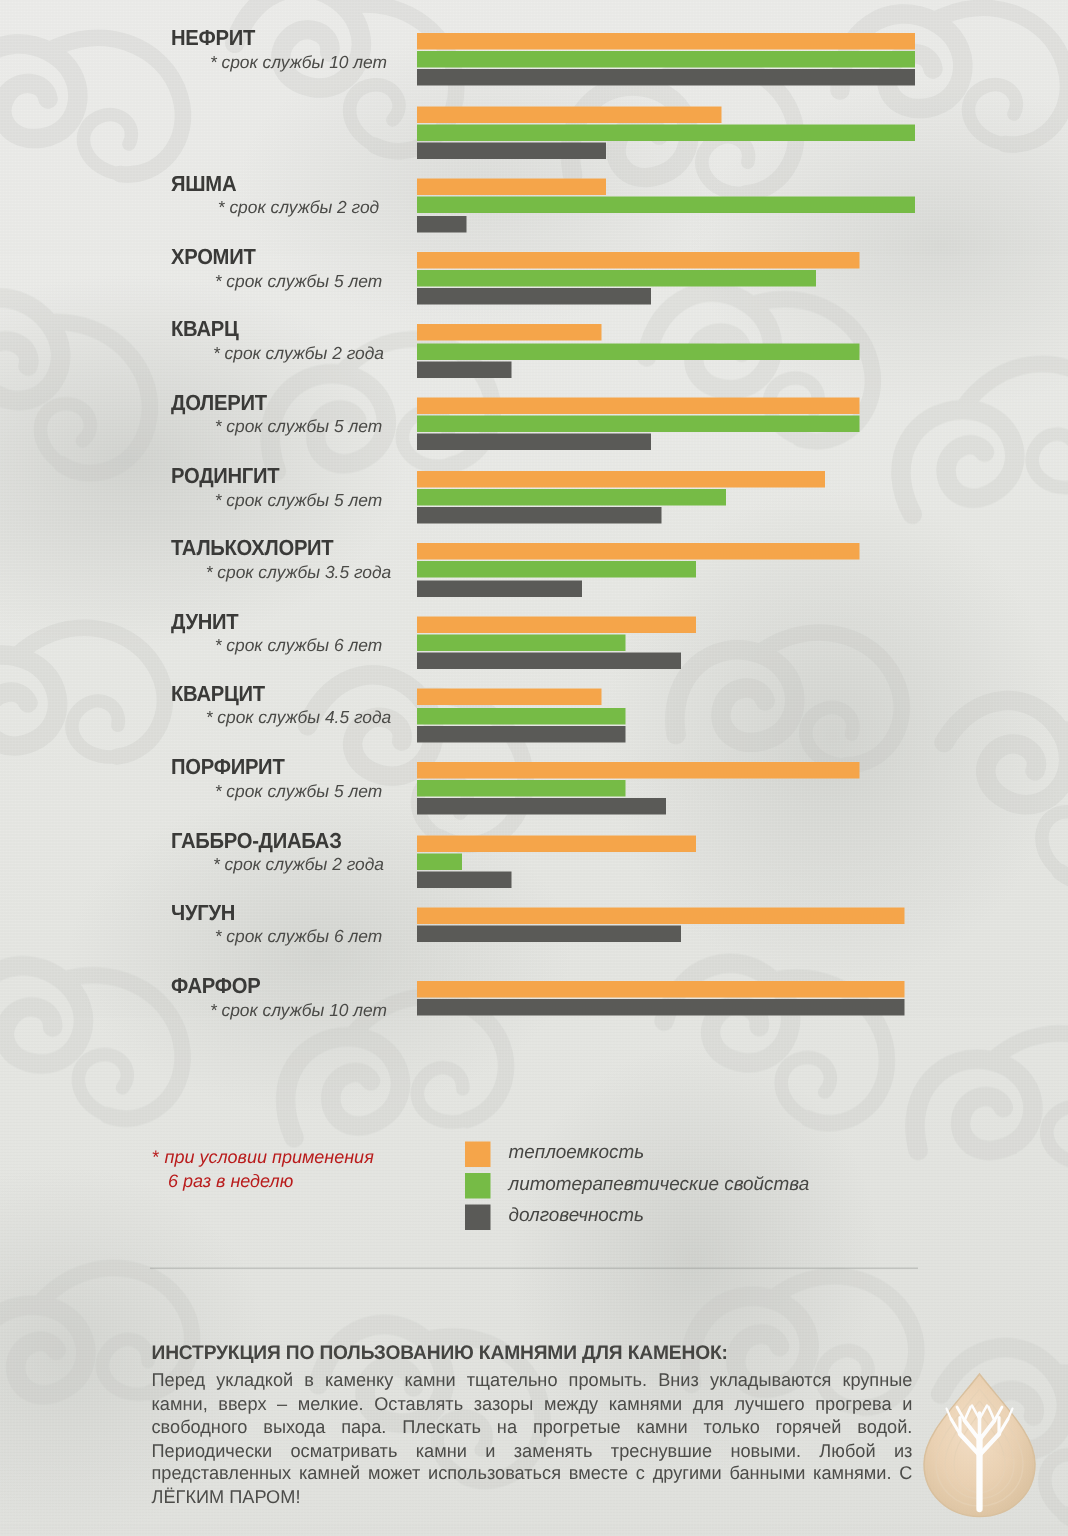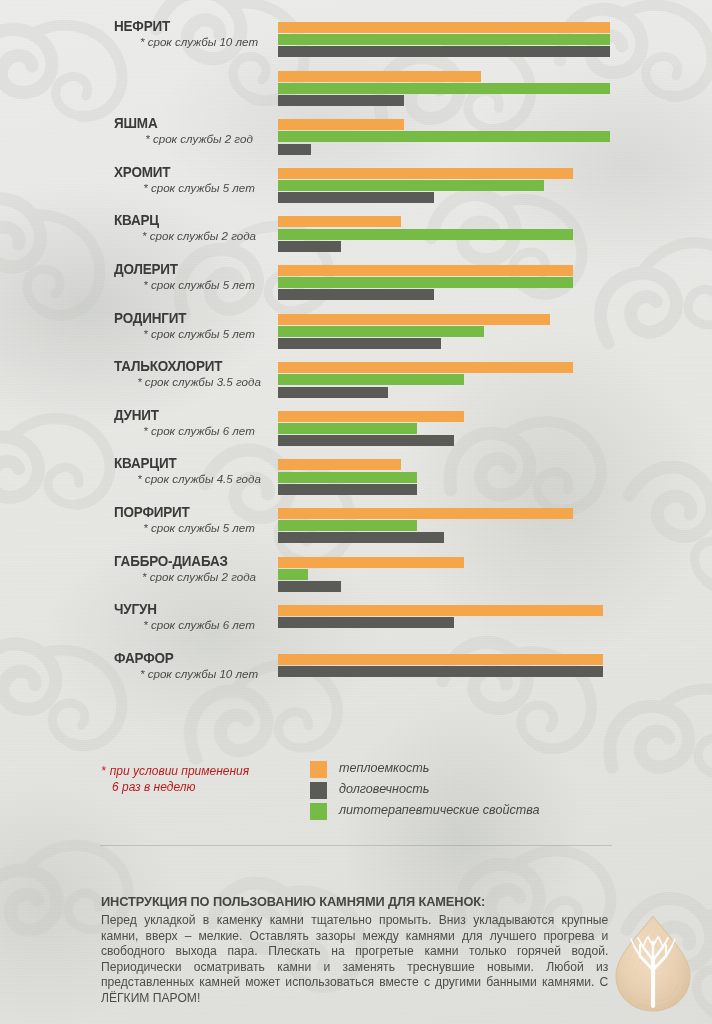--- a/index.html
+++ b/index.html
@@ -391,26 +391,26 @@
     <div id="legend-note">
       <span class="star">*</span><span>при условии применения</span><br>
       <span style="margin-left:11px">6 раз в неделю</span>
     </div>
     <div id="legend-items">
         <div class="legend-item">
           <span class="legend-swatch heat"></span>
           <span class="legend-text">теплоемкость</span>
         </div>
         <div class="legend-item">
+          <span class="legend-swatch litho"></span>
+          <span class="legend-text">литотерапевтические свойства</span>
+        </div>
+        <div class="legend-item">
           <span class="legend-swatch dura"></span>
           <span class="legend-text">долговечность</span>
-        </div>
-        <div class="legend-item">
-          <span class="legend-swatch litho"></span>
-          <span class="legend-text">литотерапевтические свойства</span>
         </div>
       </div>
   </div>
 
   <div id="divider"></div>
 
   <div id="instructions">
     <div id="instr-title">ИНСТРУКЦИЯ ПО ПОЛЬЗОВАНИЮ КАМНЯМИ ДЛЯ КАМЕНОК:</div>
     <div id="instr-body">Перед укладкой в каменку камни тщательно промыть. Вниз укладываются крупные камни, вверх – мелкие. Оставлять зазоры между камнями для лучшего прогрева и свободного выхода пара. Плескать на прогретые камни только горячей водой. Периодически осматривать камни и заменять треснувшие новыми. Любой из представленных камней может использоваться вместе с другими банными камнями. С ЛЁГКИМ ПАРОМ!</div>
   </div>

